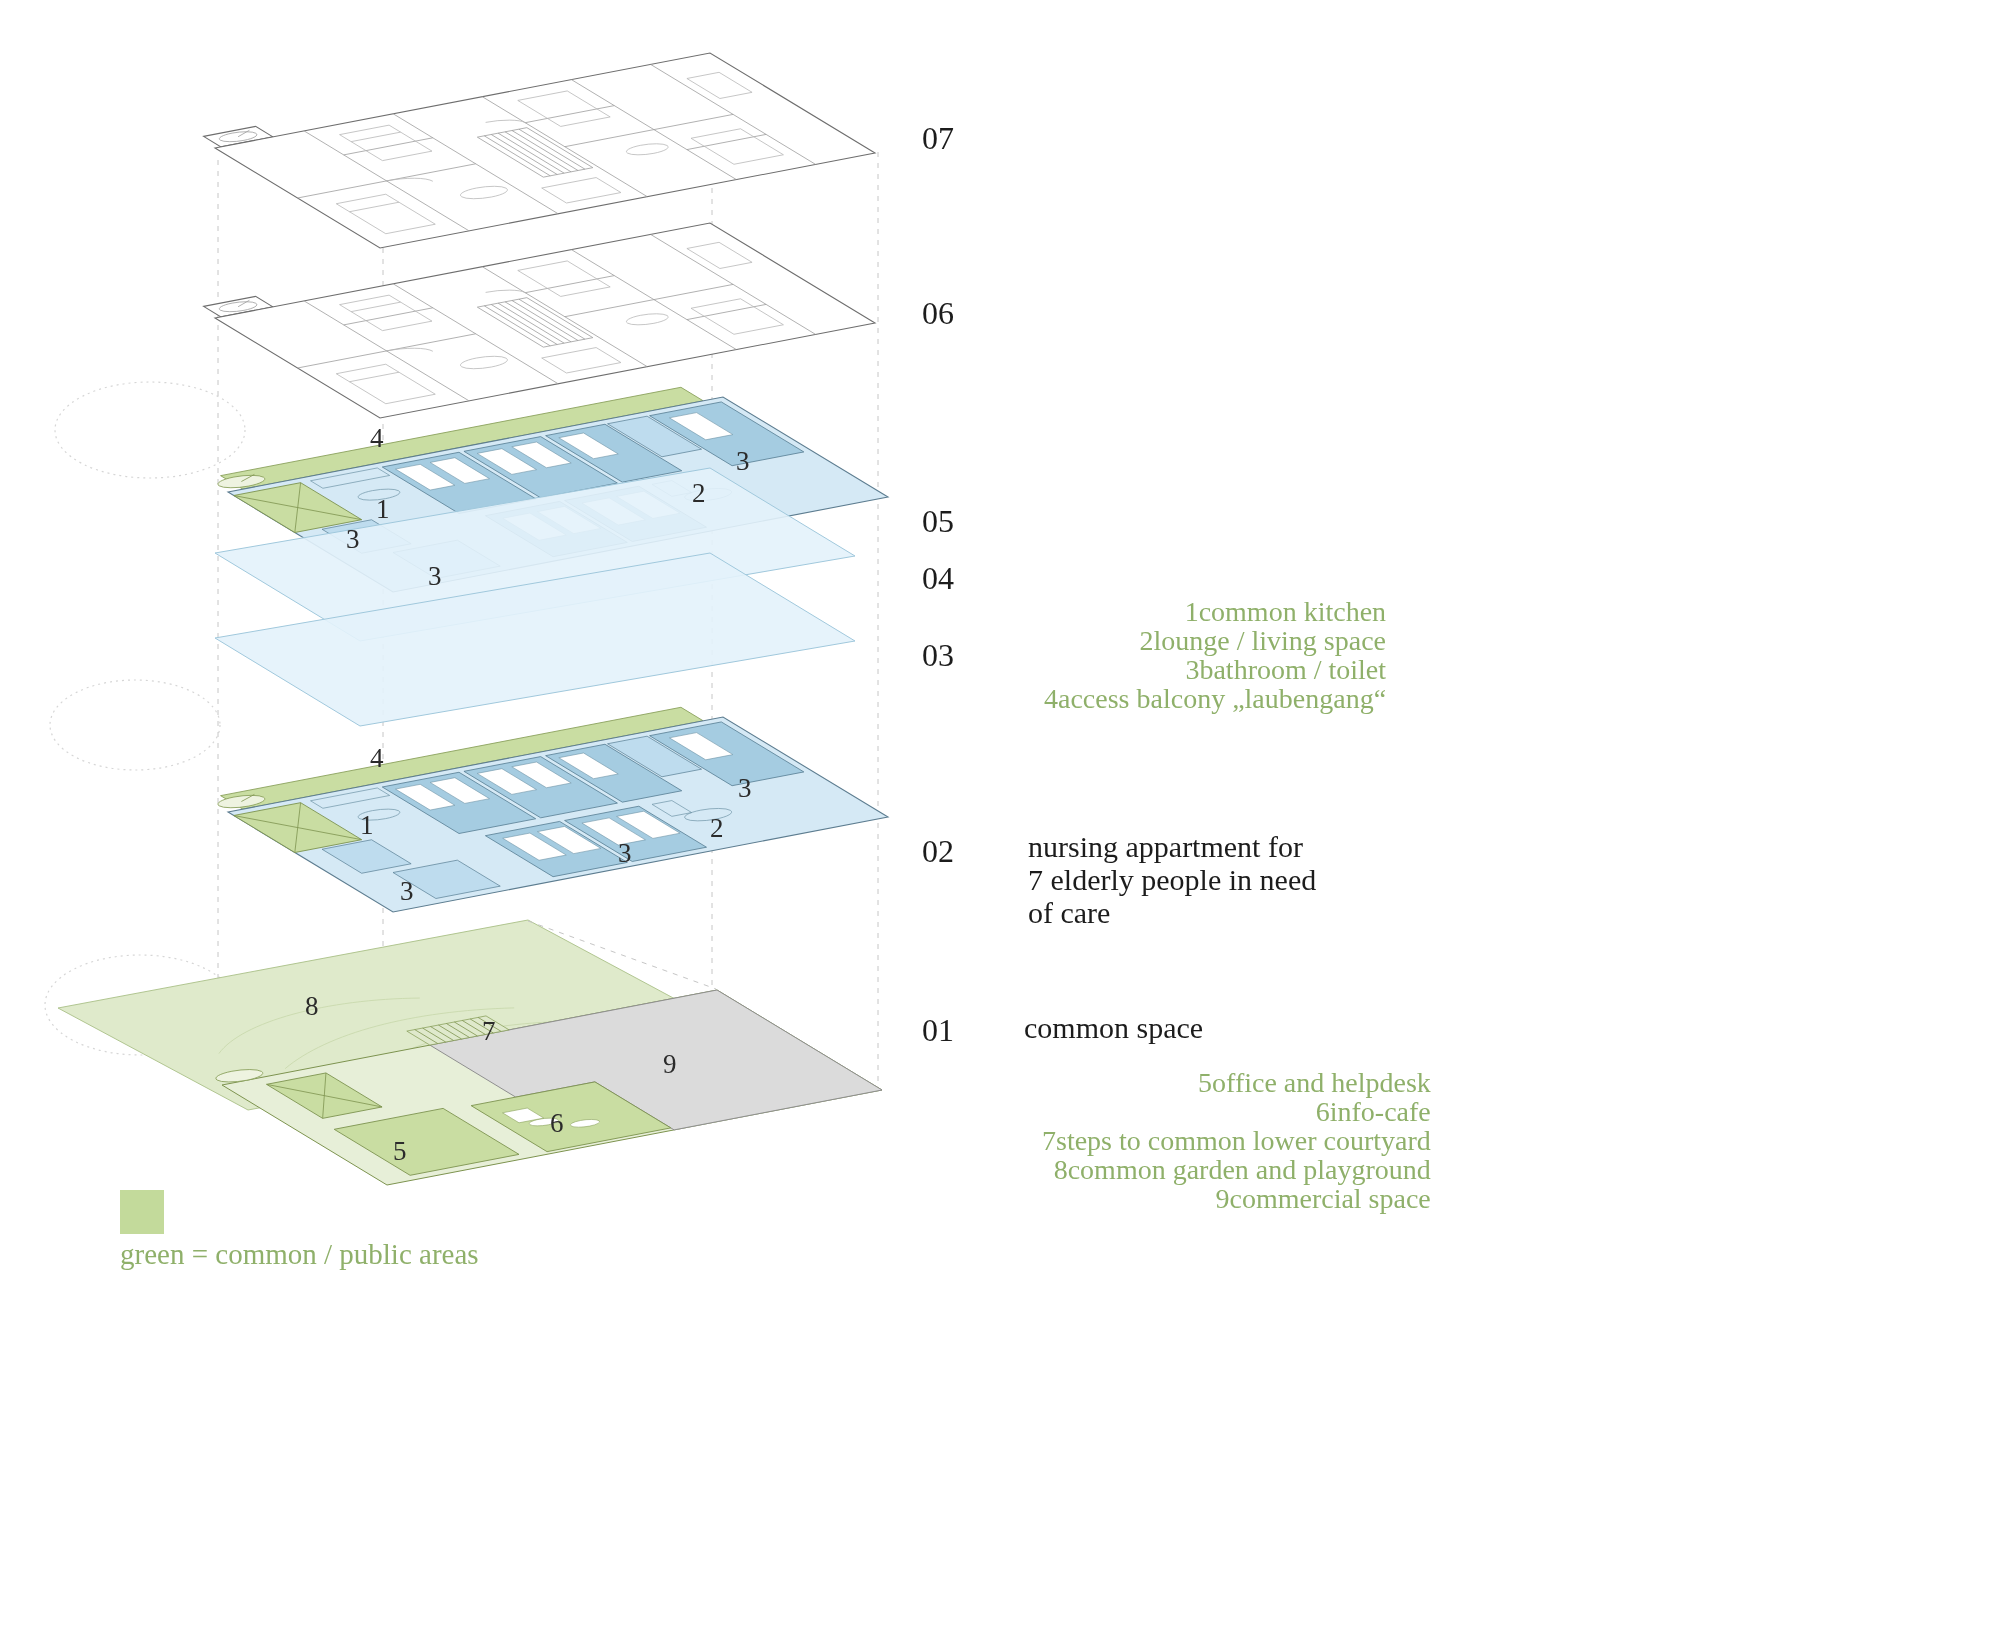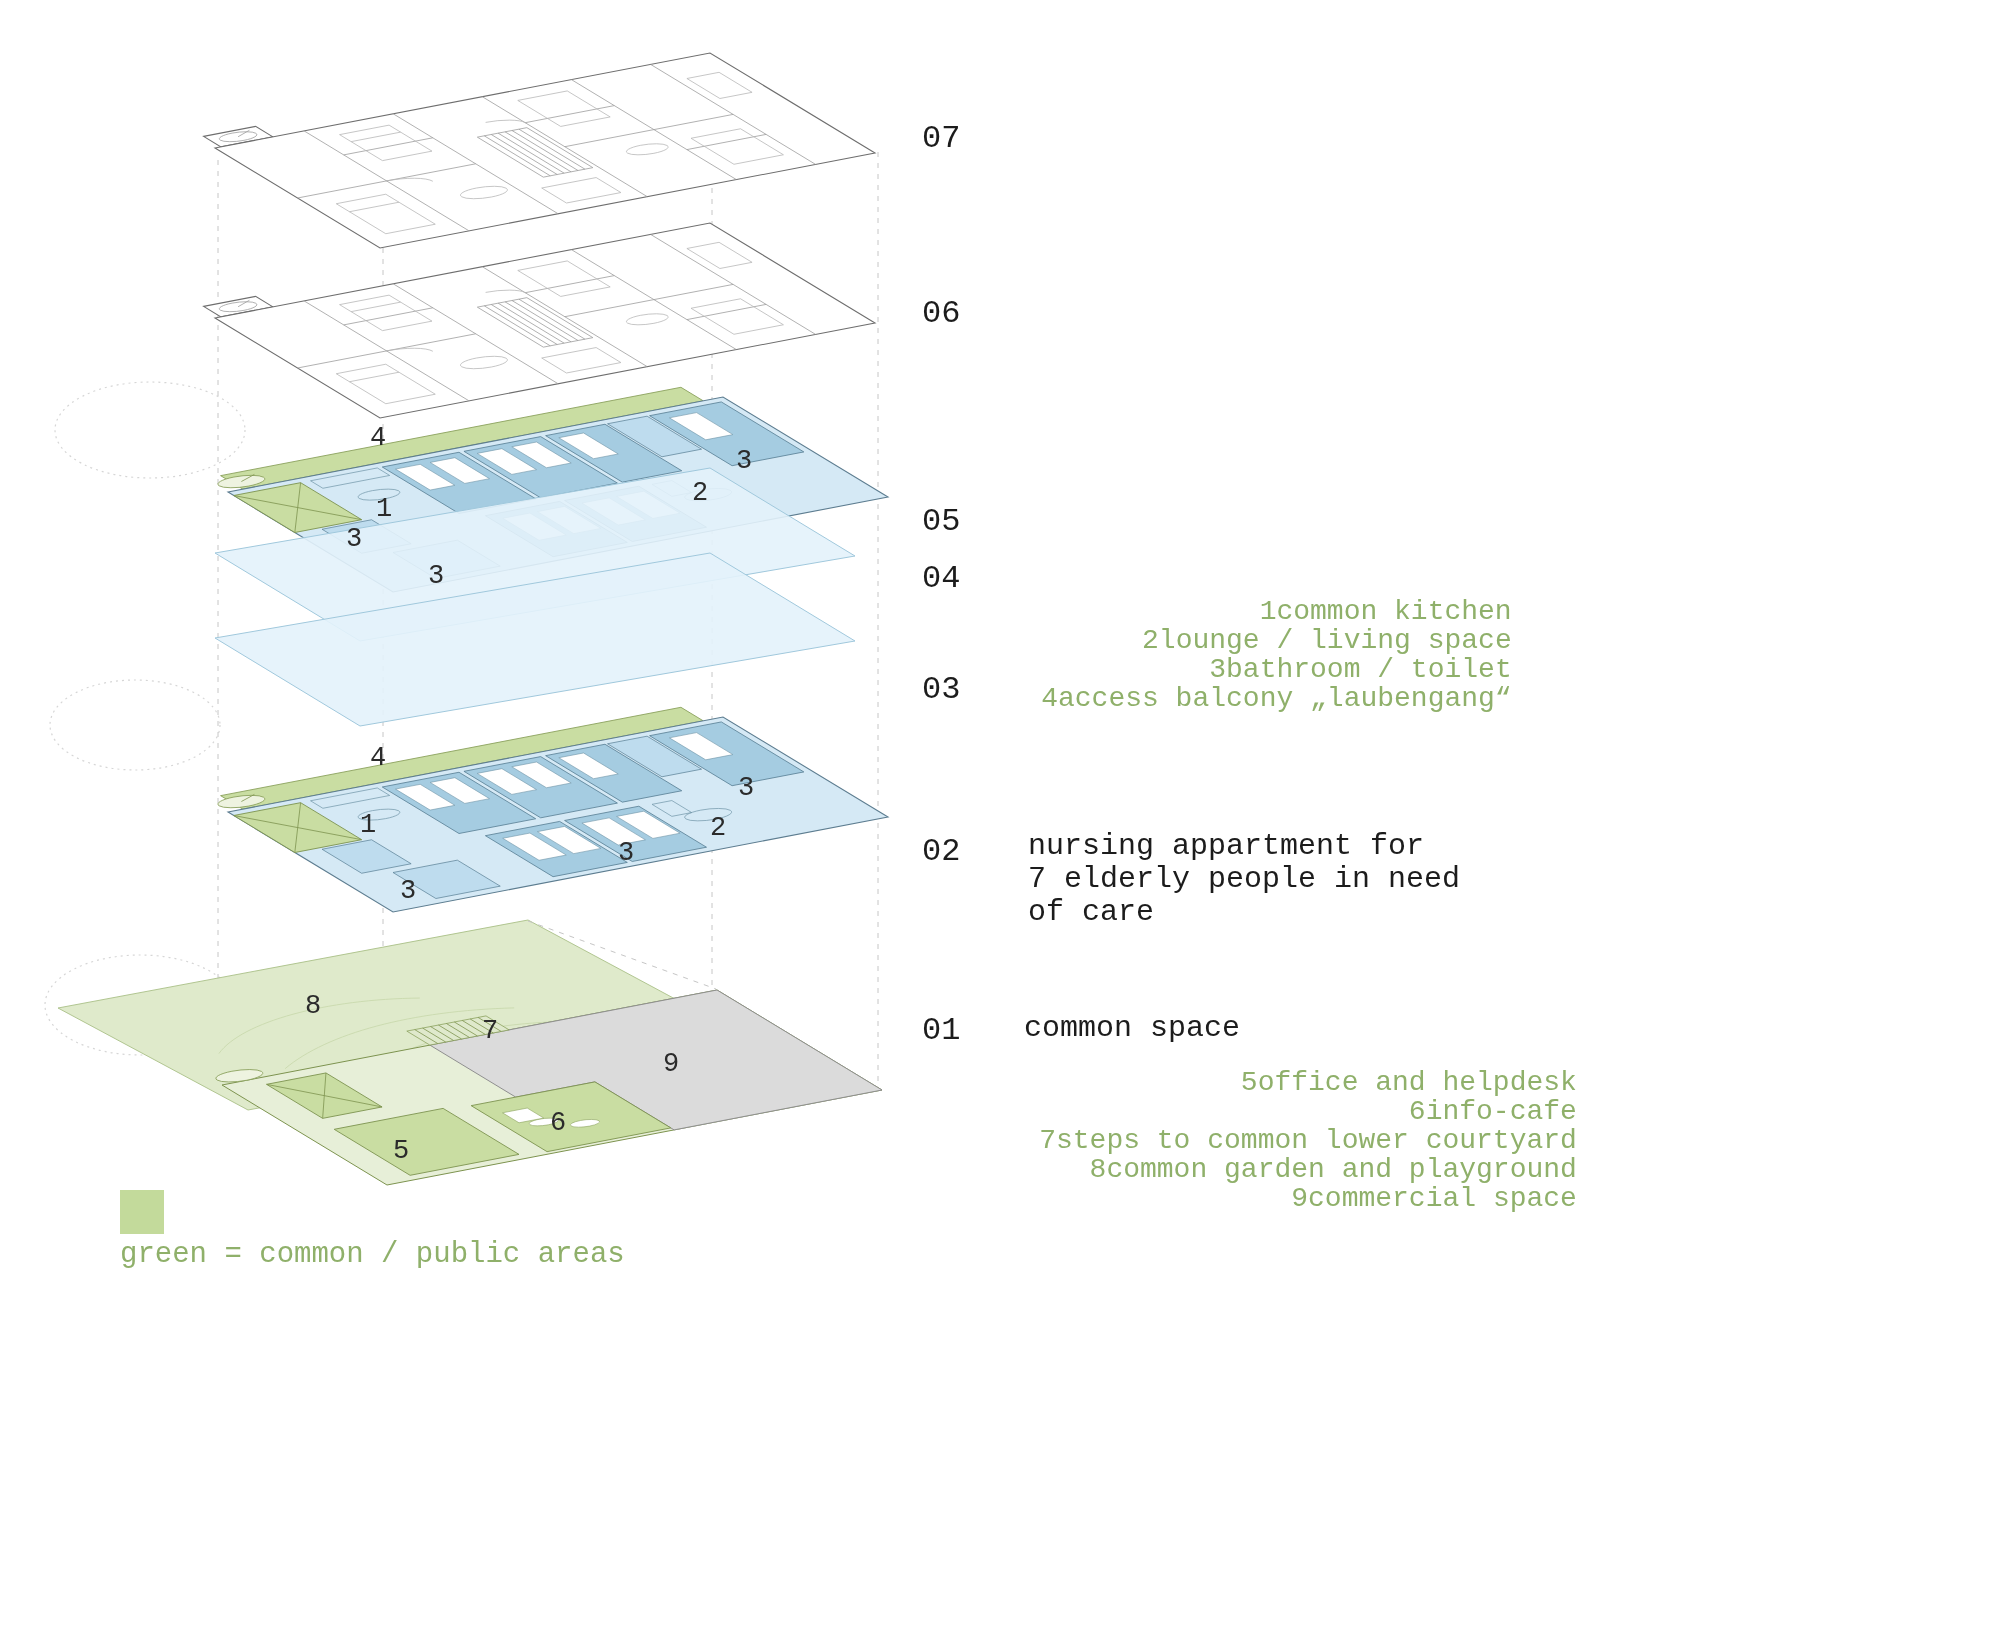--- a/index.html
+++ b/index.html
@@ -1,18 +1,18 @@
 <!DOCTYPE html>
 <html><head>
 <meta charset="utf-8">
 <style>
   html,body{margin:0;padding:0;background:#ffffff;}
   .stage{
     position:relative;width:2000px;height:1649px;background:#ffffff;
-    font-family:Liberation Mono, monospace;overflow:hidden;
+    font-family:Liberation Serif, serif;overflow:hidden;
   }
   .stage svg{position:absolute;left:0;top:0;}
 
   .lvl{position:absolute;color:#1c1c1c;font-size:32px;white-space:nowrap;}
   .note{position:absolute;color:#1c1c1c;font-size:30px;line-height:36px;white-space:nowrap;}
   .note .indent{padding-left:10px;}
   .gtxt{position:absolute;color:#8fb06a;font-size:28px;line-height:29px;white-space:nowrap;}
   .gtxt .row{height:29px;text-align:right;}
   .gnum{display:inline-block;min-width:36px;}
   .plan-num{position:absolute;color:#2b2b2b;font-size:27px;white-space:nowrap;}
@@ -153,21 +153,21 @@
       <circle cx="0.40" cy="0.75" r="0.028" class="tbl" vector-effect="non-scaling-stroke"></circle>
       <circle cx="0.46" cy="0.82" r="0.028" class="tbl" vector-effect="non-scaling-stroke"></circle>
       <rect x="0.36" y="0.62" width="0.05" height="0.1" class="tbl" vector-effect="non-scaling-stroke"></rect>
     </g>
   </svg>
 
   <div class="lvl" style="left:922px;top:120px">07</div>
   <div class="lvl" style="left:922px;top:295px">06</div>
   <div class="lvl" style="left:922px;top:503px">05</div>
   <div class="lvl" style="left:922px;top:560px">04</div>
-  <div class="lvl" style="left:922px;top:671px">03</div>
+  <div class="lvl" style="left:922px;top:637px">03</div>
   <div class="lvl" style="left:922px;top:833px">02</div>
   <div class="lvl" style="left:922px;top:1012px">01</div>
 
 
 
   <div class="gtxt" style="left:1022px;top:597px">
     <div class="row"><span class="gnum">1</span><span>common kitchen</span></div>
     <div class="row"><span class="gnum">2</span><span>lounge / living space</span></div>
     <div class="row"><span class="gnum">3</span><span>bathroom / toilet</span></div>
     <div class="row"><span class="gnum">4</span><span>access balcony „laubengang“</span></div>

